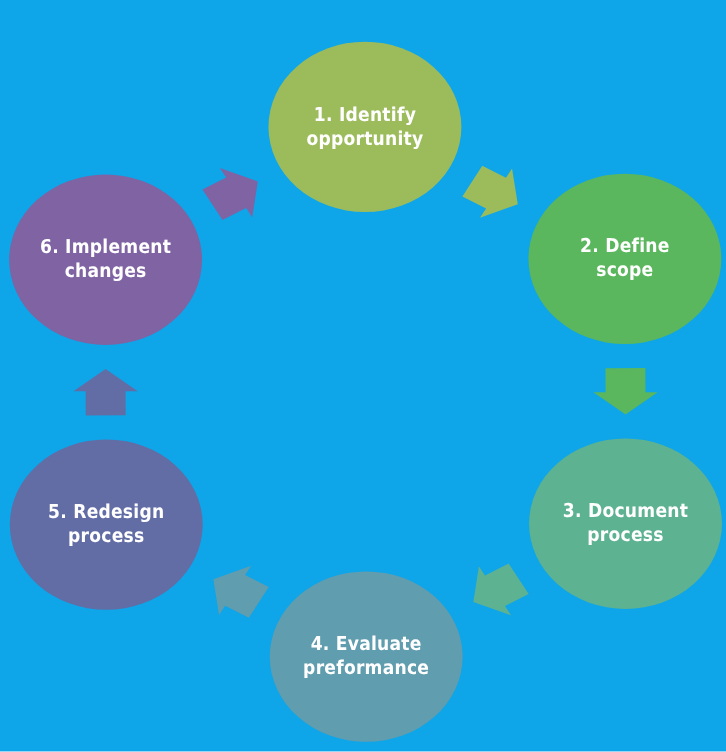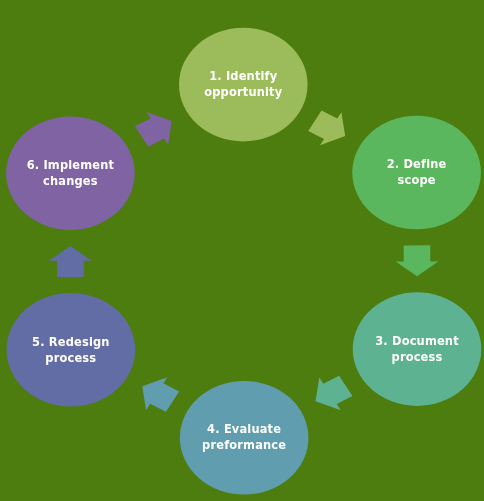--- a/index.html
+++ b/index.html
@@ -1,18 +1,18 @@
 <!DOCTYPE html>
 <html><head>
 <meta charset="utf-8">
 <title>Process improvement cycle diagram</title>
 <style>
   html, body { margin:0; padding:0; background:#ffffff; }
   body { width:484px; height:501px; overflow:hidden; font-family:"DejaVu Sans", sans-serif; }
-  #stage { position:relative; width:484px; height:501px; background:#4d7c0f; }
+  #stage { position:relative; width:484px; height:501px; background:#0ea5e9; }
   svg.diagram { position:absolute; left:0; top:0; width:484px; height:501px; display:block; }
   .node-label { font-family:"DejaVu Sans", sans-serif; font-weight:700; fill:#ffffff; font-size:12.7px; }
 </style>
 </head>
 <body>
 
 <div id="stage">
   <svg class="diagram" viewBox="0 0 484 501">
     <g id="arrows-layer">
         <polygon points="321.51,110.54 337.32,118.57 341.37,112.34 345.19,136.12 320.01,145.18 324.06,138.95 308.25,130.93" fill="#9CBC5C"></polygon>

